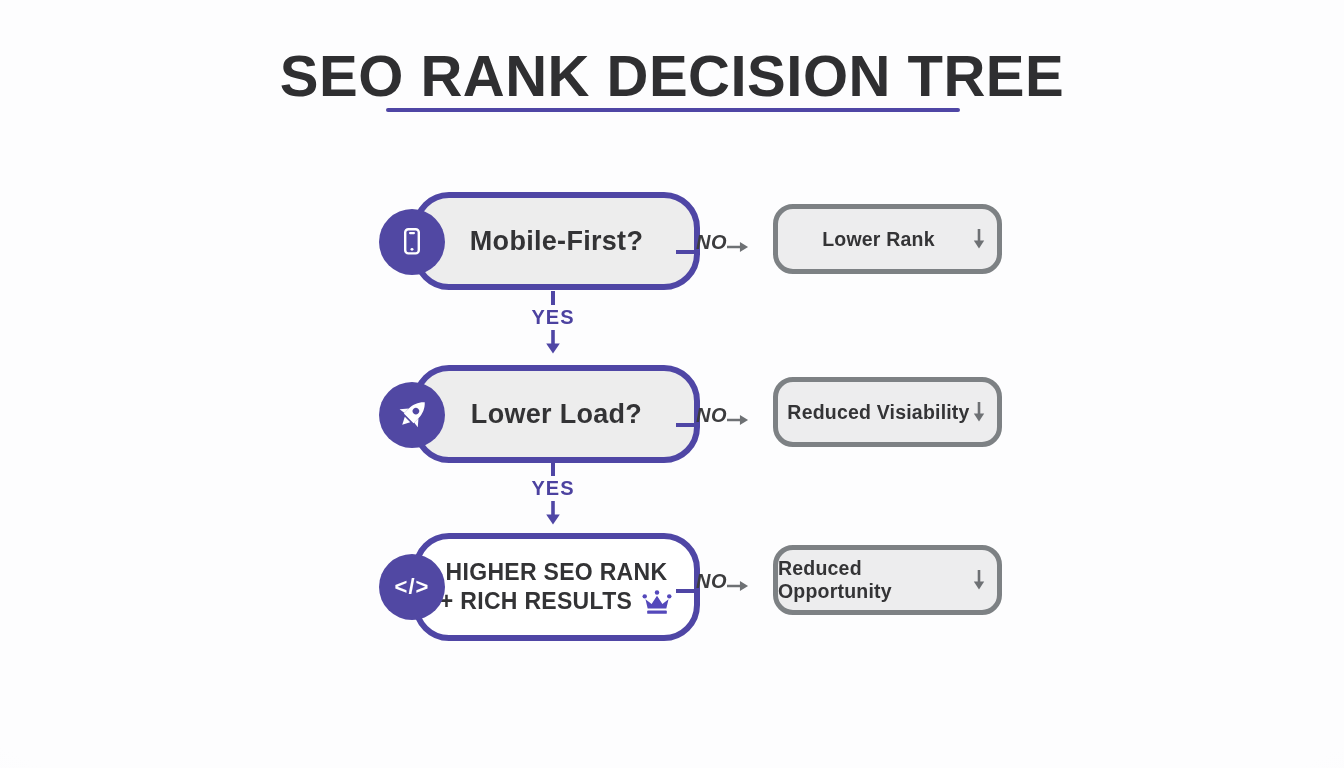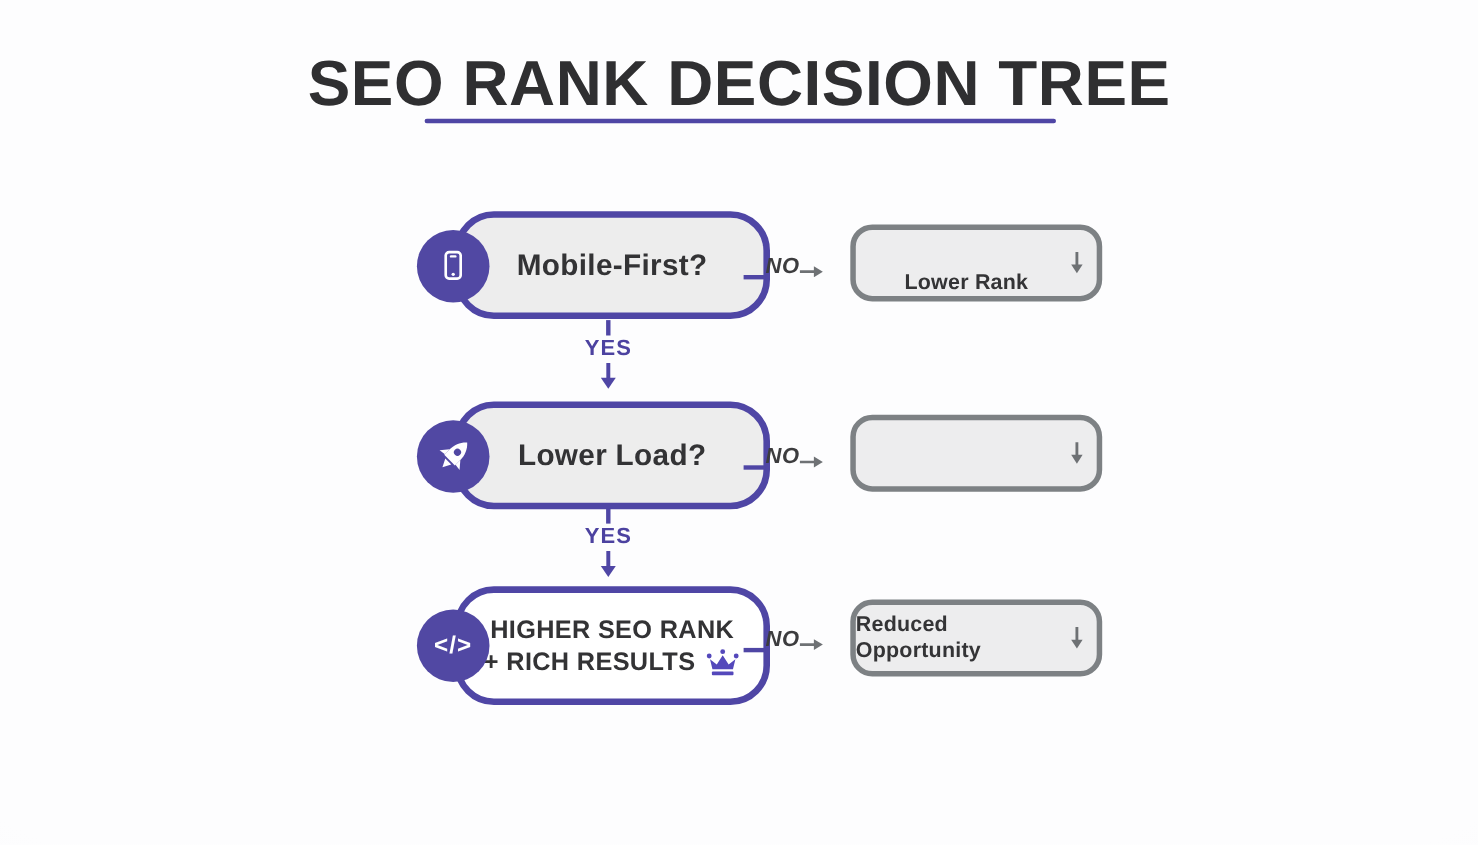--- a/index.html
+++ b/index.html
@@ -73,21 +73,21 @@
   .no-label { font-size:20px; font-weight:bold; color:#3c3c3e; letter-spacing:0.5px; }
 
   
   .obox {
     position:absolute; left:773px; width:229px; height:70px;
     box-sizing:border-box;
     border:5px solid #7d8184; border-radius:20px;
     background:#ededee;
     display:flex; align-items:center; justify-content:center;
   }
-  .row1 .obox { top:204px;align-items:flex-end; }
+  .row1 .obox { top:204px; }
   .row2 .obox { top:377px; }
   .row3 .obox { top:545px; }
   .otext {
     font-size:19.5px; font-weight:600; color:#343436;
     letter-spacing:0.2px; padding-right:18px;
   }
   .obox .down-arrow { position:absolute; right:11px; top:50%; transform:translateY(-50%); }
 
   
   .yes-connector {
@@ -164,20 +164,21 @@
     </div>
     <div class="no-connector">
       <span class="no-stub"></span>
       <span class="no-label">NO</span>
       <svg width="23" height="14" viewBox="0 0 23 14">
         <line x1="0" y1="7" x2="14" y2="7" stroke="#6e7174" stroke-width="2.6"></line>
         <path d="M13.5 1.8 L22 7 L13.5 12.2 Z" fill="#6e7174"></path>
       </svg>
     </div>
     <div class="obox">
+      <span class="otext">Reduced Visiability</span>
       <svg class="down-arrow" width="14" height="22" viewBox="0 0 14 22">
         <line x1="7" y1="1" x2="7" y2="13.5" stroke="#6e7174" stroke-width="2.6"></line>
         <path d="M1.8 12.5 L12.2 12.5 L7 20.5 Z" fill="#6e7174"></path>
       </svg>
     </div>
   </div>
 
   <div class="yes-connector y2">
     <span class="yes-line"></span>
     <span class="yes-label">YES</span>

